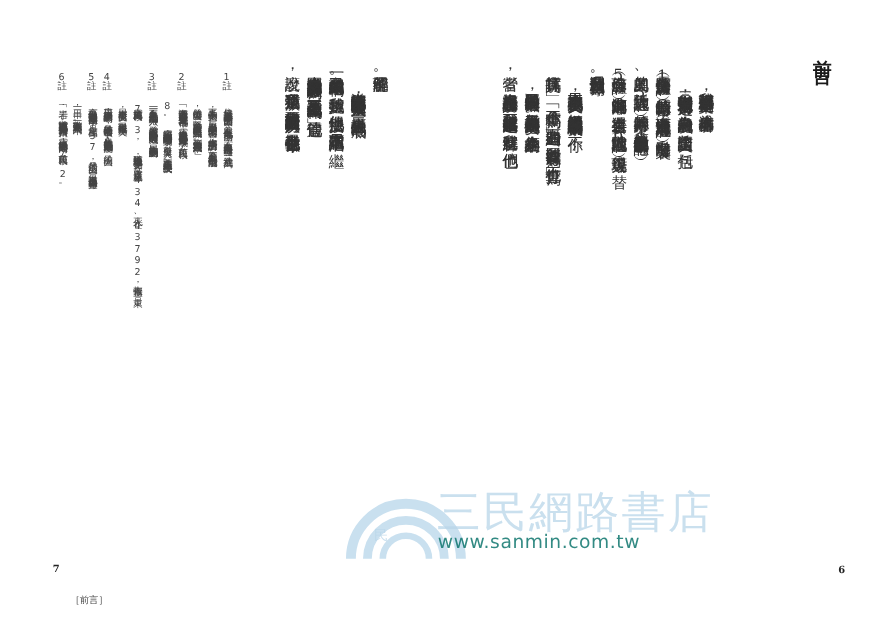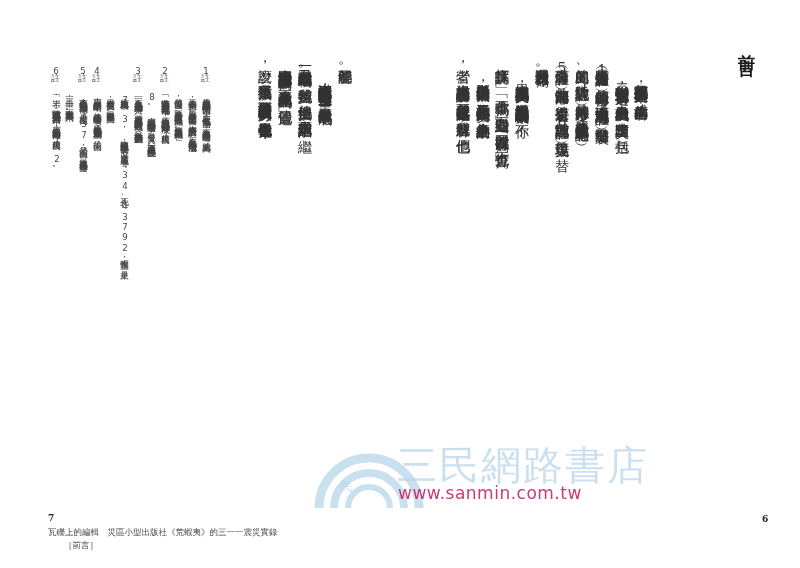--- a/index.html
+++ b/index.html
@@ -42,21 +42,21 @@
     position: absolute;
     writing-mode: vertical-rl;
     text-orientation: upright;
     font-family: "DejaVu Sans", "Liberation Sans", sans-serif;
     font-size: 8.6px;
     color: #444;
   }
   .pagenum { position: absolute; font-size: 9px; font-weight: bold; color: #222; }
   .footer-line { position: absolute; font-size: 8.5px; color: #444; white-space: nowrap; }
   .wm-text { position: absolute; color: #b9d6e9; font-family: "DejaVu Serif", "Liberation Serif", serif; font-size: 40px; letter-spacing: 2px; opacity: 0.75; white-space: nowrap; }
-  .wm-url { position: absolute; color: #be185d; font-family: "DejaVu Sans", "Liberation Sans", sans-serif; font-size: 17px; letter-spacing: 0.5px; opacity: 0.85; white-space: nowrap; }
+  .wm-url { position: absolute; color: #0f766e; font-family: "DejaVu Sans", "Liberation Sans", sans-serif; font-size: 17px; letter-spacing: 0.5px; opacity: 0.85; white-space: nowrap; }
   .wm-logo { position: absolute; opacity: 0.55; }
 </style>
 </head>
 <body>
 
 <div class="page right">
   <div class="title" style="left:336px; top:40px;">前言</div>
 
   <div class="col indent" style="left:232px; top:58px;">我想都沒想過自己會寫下這些文章，成為這本書的作者。</div>
   <div class="col indent" style="left:213px; top:58px;">二〇〇〇年從東京搬到宮城縣仙台市之前，身為自由記者的我，曾走訪全國災區，包括</div>
@@ -99,21 +99,20 @@
   <div class="note" style="left:92px; top:92px;">日本伊豆諸島中的一個島嶼，島上的雄山常常噴發，被日本氣象廳劃分成活動度屬A級的火山。</div>
 
   <div class="note-label" style="left:77px; top:66px;">註5</div>
   <div class="note" style="left:78px; top:92px;">有珠山位於日本北海道洞爺湖以南，是一座標高737公尺的活火山，最近一次火山爆發是二〇〇〇年三月</div>
   <div class="note" style="left:64px; top:92px;">三十一日，避難人數達到一萬六千人。</div>
 
   <div class="note-label" style="left:50px; top:66px;">註6</div>
   <div class="note" style="left:51px; top:92px;">「岩手．宮城內陸地震」發生於二〇〇八年六月十四日，震央位於岩手縣南部的內陸，芮氏規模7．2。</div>
 
   <div class="pagenum" style="left:48px; top:513px;">7</div>
-  <div class="footer-line" style="left:48px; top:527px;">瓦礫上的編輯　災區小型出版社《荒蝦夷》的三一一震災實錄</div>
   <div class="footer-line" style="left:64px; top:540px;">［前言］</div>
 </div>
 
 <svg class="wm-logo" style="left:314px; top:440px;" width="110" height="70" viewBox="0 0 110 70">
   <path d="M5 68 A50 50 0 0 1 105 68" fill="none" stroke="#9ec7e2" stroke-width="9"></path>
   <path d="M20 68 A35 35 0 0 1 90 68" fill="none" stroke="#9ec7e2" stroke-width="8"></path>
   <path d="M34 68 A21 21 0 0 1 76 68" fill="none" stroke="#9ec7e2" stroke-width="6"></path>
 </svg>
 <div class="wm-text" style="left:340px; top:478px; font-size:13px;">民</div>
 <div class="wm-text" style="left:397px; top:438px;">三民網路書店</div>

